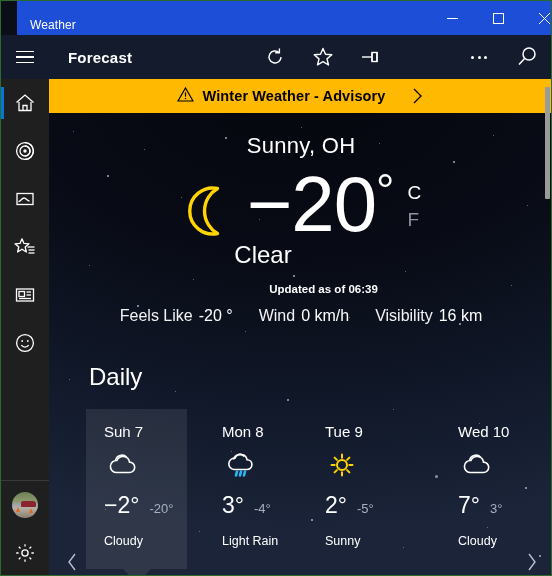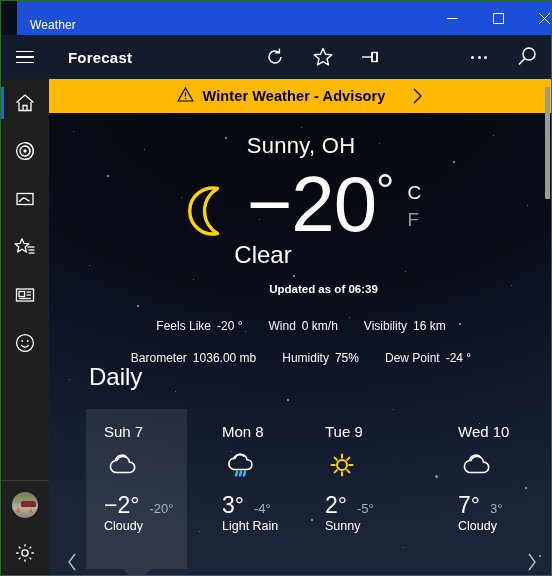--- a/index.html
+++ b/index.html
@@ -172,21 +172,21 @@
   .updated {
     position: absolute; top: 204px; left: 0; width: 504px;
     text-align: center; color: #ffffff;
     font-size: 11.5px; font-weight: bold; padding-left: 45px;
   }
   .details {
     position: absolute; top: 228px; left: 0; width: 504px;
     display: flex; flex-direction: column; align-items: center; gap: 6px;
   }
   .detail-row { display: flex; gap: 26px; }
-  .detail { color: #ffffff; font-size: 12px; white-space: nowrap; margin-top: 12px; }
+  .detail { color: #ffffff; font-size: 16px; white-space: nowrap; }
   .detail .lbl { opacity: .95; }
   .detail .val { margin-left: 6px; }
 
   
   .daily-head {
     position: absolute; top: 284px; left: 40px;
     color: #ffffff; font-size: 24px; font-weight: 300;
   }
   .cards {
     position: absolute; top: 330px; left: 0; width: 504px; height: 160px;
@@ -209,21 +209,21 @@
     transform: translateX(-50%);
     border-left: 14px solid transparent;
     border-right: 14px solid transparent;
     border-top: 14px solid rgba(255,255,255,.09);
   }
   .card-day { color: #ffffff; font-size: 15px; font-weight: 300; }
   .card-icon { margin-top: 10px; height: 32px; }
   .card-temps { margin-top: 10px; display: flex; align-items: baseline; }
   .t-hi { color: #ffffff; font-size: 23px; font-weight: 300; }
   .t-lo { color: #a9b0c0; font-size: 13px; margin-left: 10px; }
-  .card-desc { margin-top: 0; color: #ffffff; font-size: 12.5px; }
+  .card-desc { margin-top: 15px; color: #ffffff; font-size: 12.5px; }
 </style>
 </head>
 <body>
 
 <div class="window">
 
   <div class="titlebar">
     <span class="titlebar-title">Weather</span>
     <div class="winbtns">
       <div class="winbtn">
@@ -446,31 +446,20 @@
         <span class="detail">
           <span class="lbl">Feels Like</span><span class="val">-20 °</span>
         </span>
         <span class="detail">
           <span class="lbl">Wind</span><span class="val">0 km/h</span>
         </span>
         <span class="detail">
           <span class="lbl">Visibility</span><span class="val">16 km</span>
         </span>
       </div>
-      <div class="detail-row">
-        <span class="detail">
-          <span class="lbl">Barometer</span><span class="val">1036.00 mb</span>
-        </span>
-        <span class="detail">
-          <span class="lbl">Humidity</span><span class="val">75%</span>
-        </span>
-        <span class="detail">
-          <span class="lbl">Dew Point</span><span class="val">-24 °</span>
-        </span>
-      </div>
     </div>
 
     <div class="daily-head">Daily</div>
 
     <div class="cards">
       <div class="nav-arrow nav-prev">
         <svg width="14" height="22" viewBox="0 0 14 22" fill="none" stroke="#b9c0d0" stroke-width="1.4">
           <polyline points="10,3 4,11 10,19"></polyline>
         </svg>
       </div>

